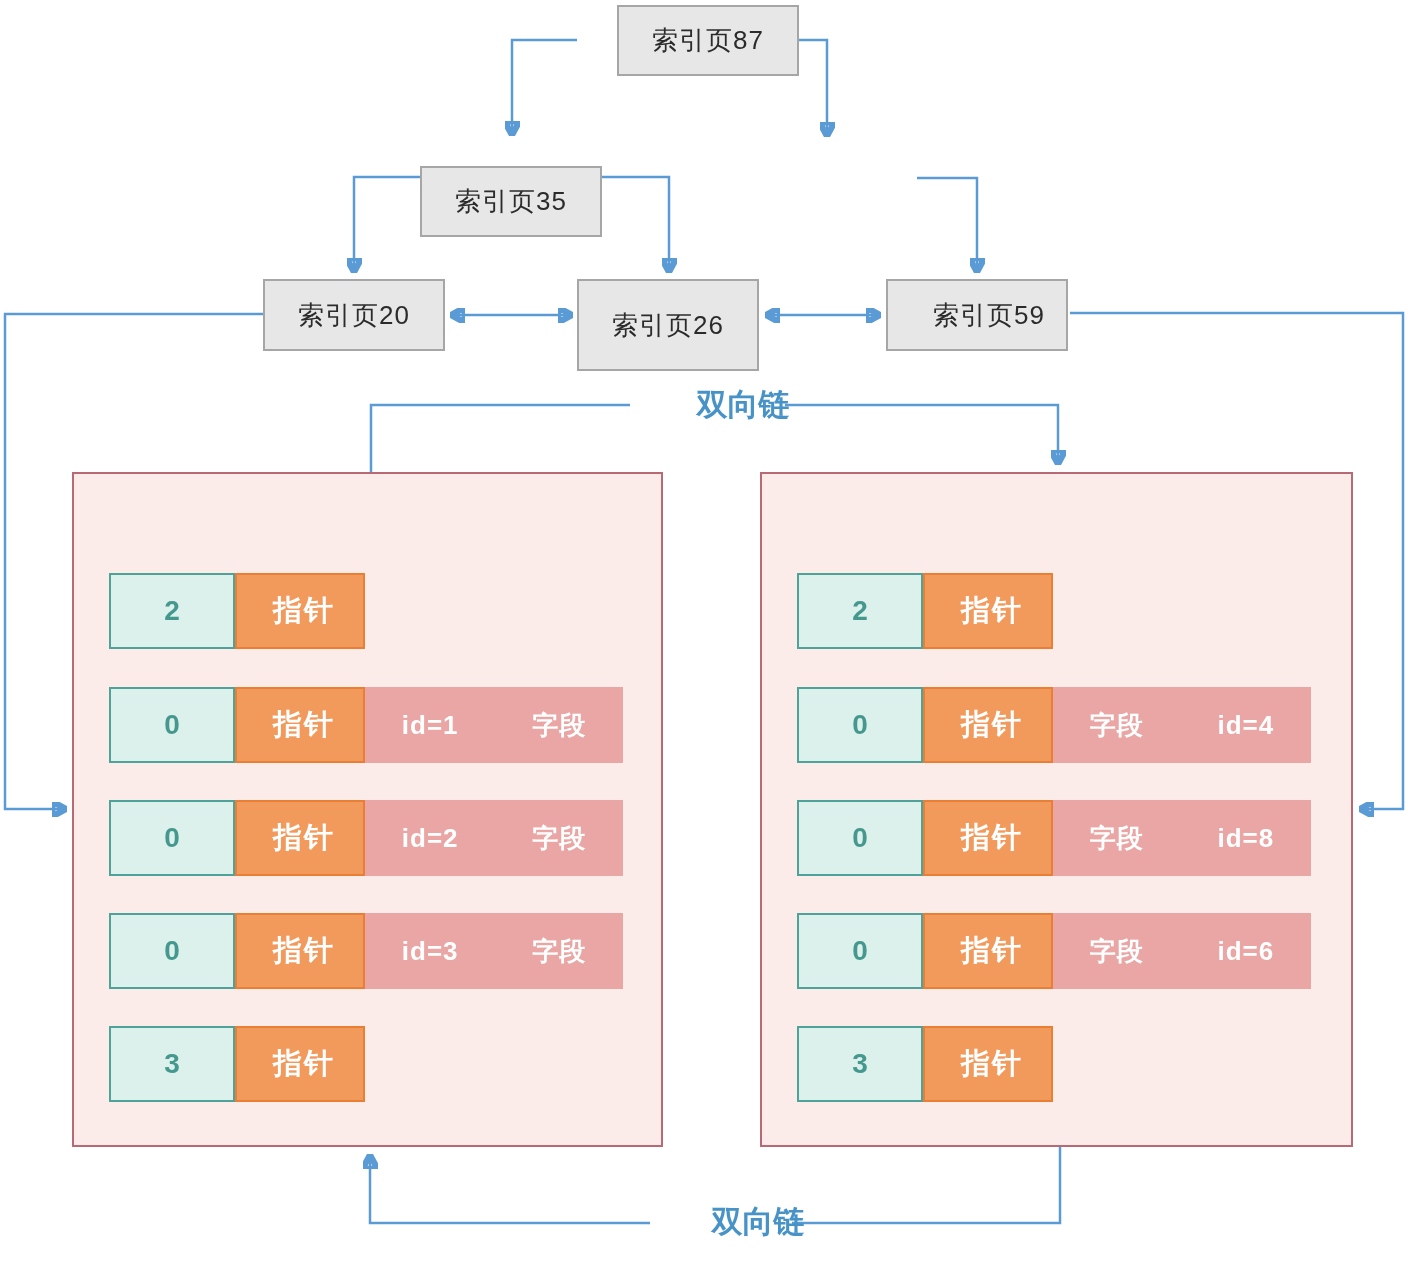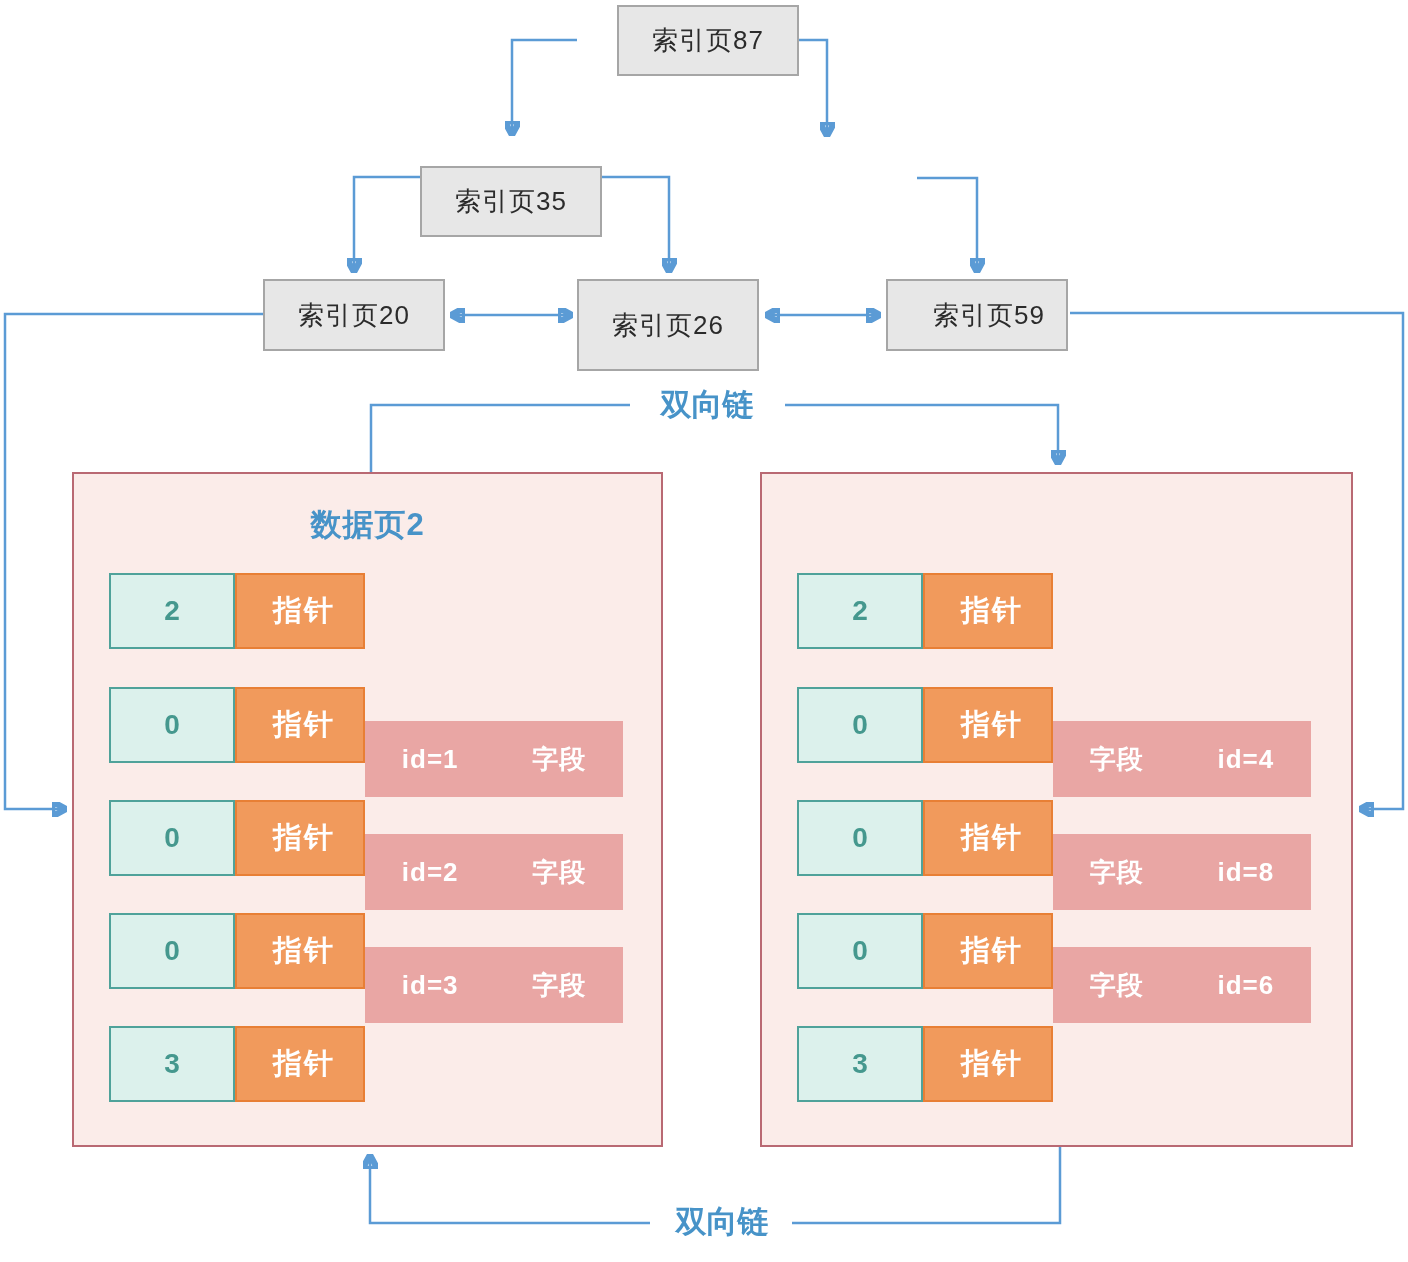--- a/index.html
+++ b/index.html
@@ -20,21 +20,21 @@
   .n87{left:577px;top:5px;margin-left:40px;}
   .n35{left:420px;top:142px;margin-top:24px;}
   .n46{left:735px;top:143px;}
   .n20{left:263px;top:279px;height:72px;}
   .n26{left:577px;top:279px;height:92px;}
   .n59{left:886px;top:279px;height:72px;padding-left:24px;}
 
   
   .chain-label{
     position:absolute;transform:translate(-50%,-50%);
-    font-size:31px;font-weight:bold;color:#4793C8;white-space:nowrap;
+    font-size:31px;font-weight:bold;color:#4793C8;white-space:nowrap;margin-left:36px;
   }
   .chain-top{left:707px;top:405px;}
   .chain-bottom{left:722px;top:1222px;}
 
   
   .page{
     position:absolute;top:472px;height:675px;box-sizing:border-box;
     background:#FBECE9;border:2px solid #B96973;
   }
   .page2{left:72px;width:591px;}
@@ -50,21 +50,21 @@
     width:126px;background:#DCF1EC;border:2px solid #4FA29A;
     color:#45988E;font-size:28px;font-weight:bold;
   }
   .cell.ptr{
     width:130px;background:#F19A5C;border:2px solid #E87F35;
     color:#ffffff;font-size:29px;font-weight:bold;letter-spacing:2px;padding-left:8px;
   }
   .cell.rec{
     width:258px;background:#E9A6A4;border:none;
     color:#ffffff;font-size:26px;font-weight:bold;
-    justify-content:space-around;letter-spacing:1px;margin-top:34px;
+    justify-content:space-around;letter-spacing:1px;
   }
 </style>
 </head>
 <body>
 
 <div class="canvas">
 
   <svg class="overlay">
     <defs>
       <marker id="arr" markerWidth="6" markerHeight="6" refX="5.5" refY="3" orient="auto-start-reverse" markerUnits="strokeWidth">
@@ -104,21 +104,20 @@
   <div class="idx n87">索引页87</div>
   <div class="idx n35">索引页35</div>
   <div class="idx n20">索引页20</div>
   <div class="idx n26">索引页26</div>
   <div class="idx n59">索引页59</div>
 
   <div class="chain-label chain-top">双向链</div>
   <div class="chain-label chain-bottom">双向链</div>
 
   <div class="page page2">
-    <div class="page-title">数据页2</div>
 
     <div class="drow r1">
       <div class="cell key">2</div>
       <div class="cell ptr">指针</div>
     </div>
 
     <div class="drow r2">
       <div class="cell key">0</div>
       <div class="cell ptr">指针</div>
       <div class="cell rec">

